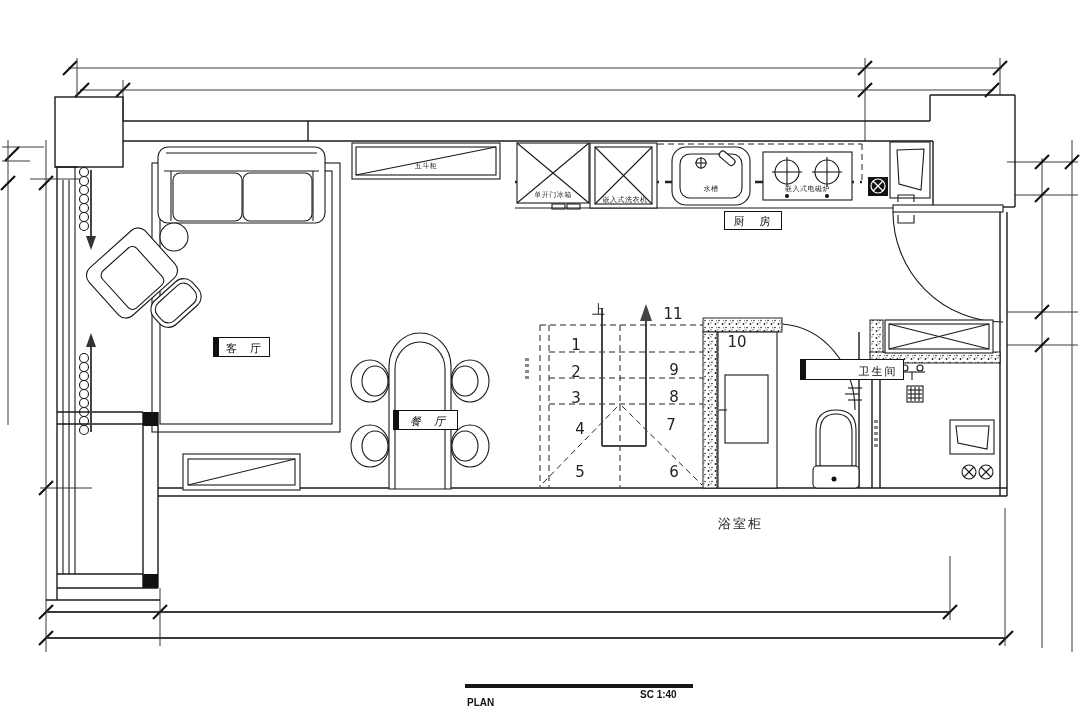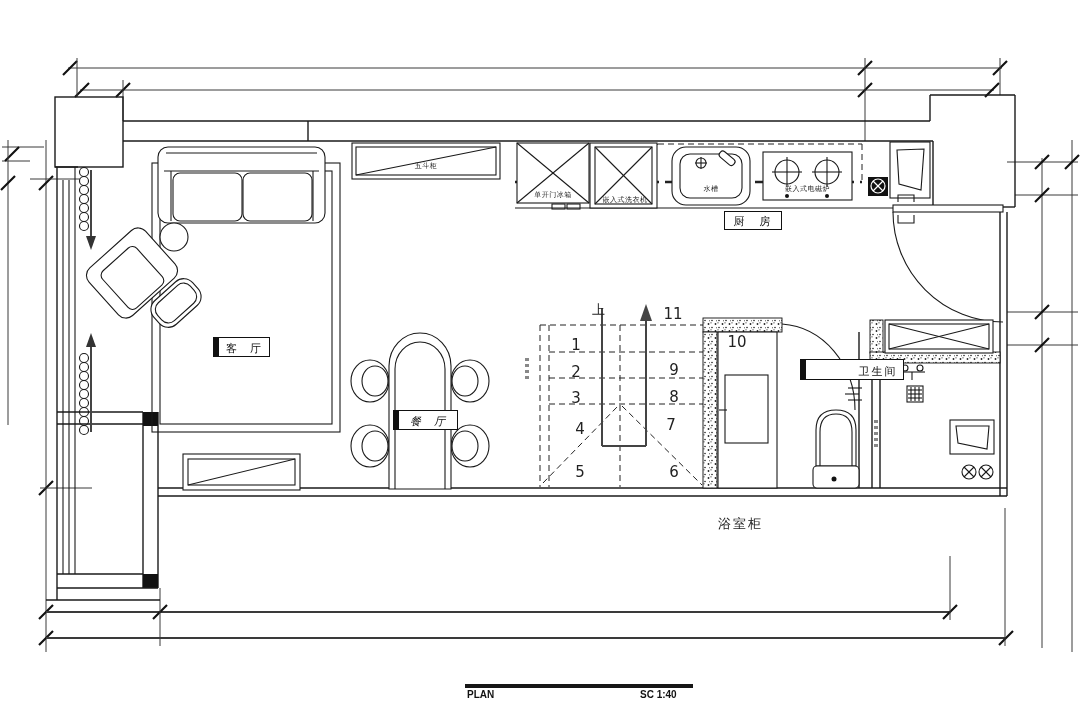--- a/index.html
+++ b/index.html
@@ -390,17 +390,17 @@
 <div class="stairnum" style="left:570px;top:420px;">4</div>
 <div class="stairnum" style="left:570px;top:463px;">5</div>
 <div class="stairnum" style="left:664px;top:463px;">6</div>
 <div class="stairnum" style="left:661px;top:416px;">7</div>
 <div class="stairnum" style="left:664px;top:388px;">8</div>
 <div class="stairnum" style="left:664px;top:361px;">9</div>
 <div class="stairnum" style="left:686px;top:333px;width:26px;margin-left:38px;">10</div>
 <div class="stairnum" style="left:660px;top:305px;width:26px;">11</div>
 
 <div class="titlebar"></div>
-<div class="subsc" style="left:467px;">PLAN</div>
+<div class="subsc" style="left:467px;margin-top:8px;">PLAN</div>
 <div class="subsc" style="left:640px;">SC 1:40</div>
 
 
 </div>
 
 </body></html>

